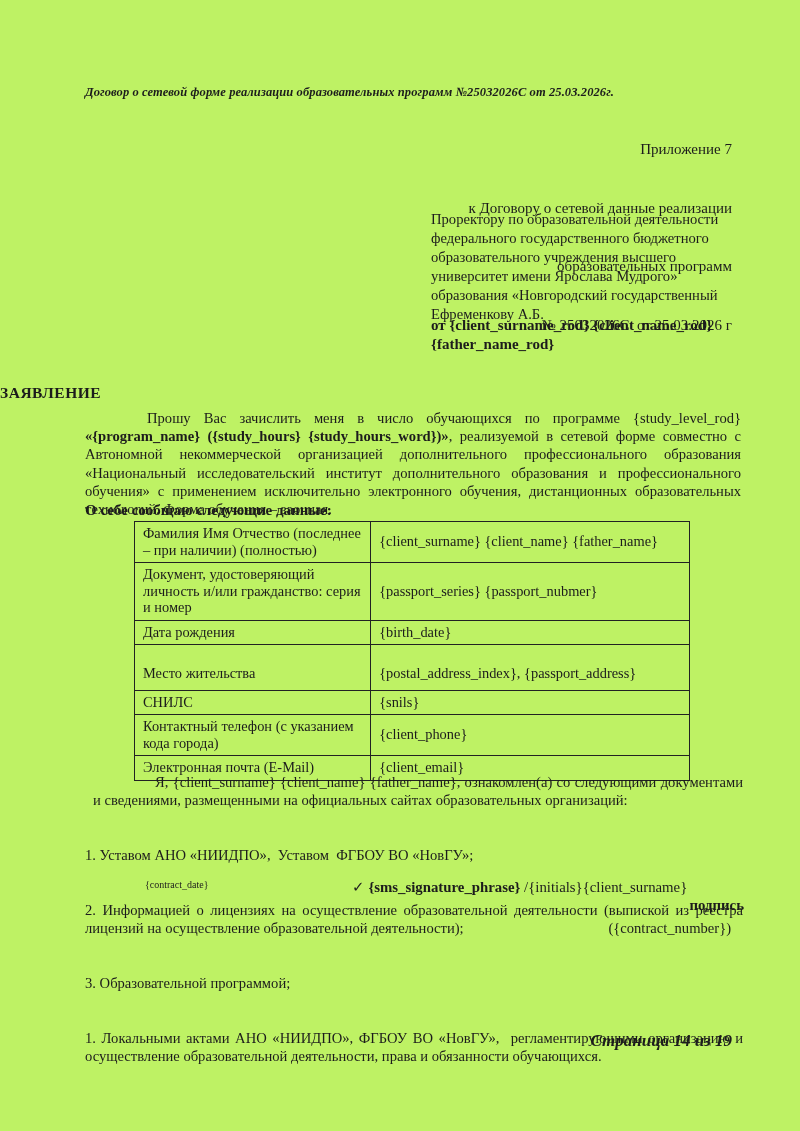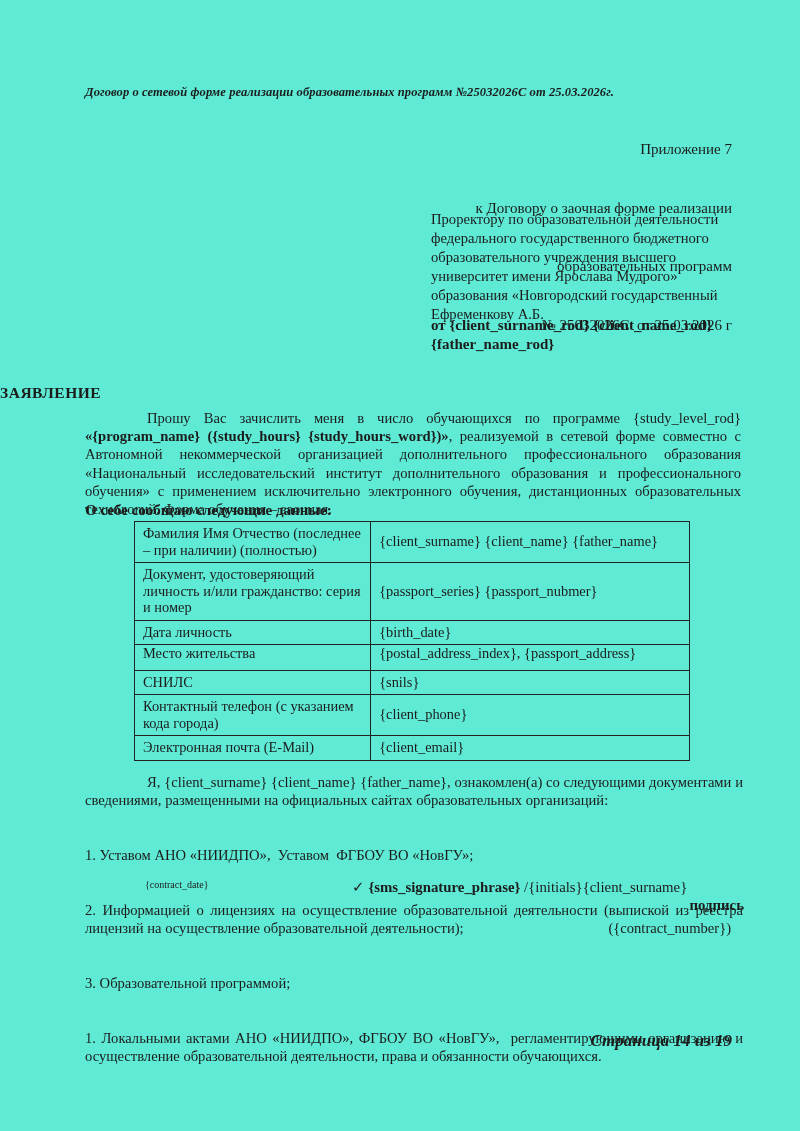--- a/index.html
+++ b/index.html
@@ -1,20 +1,20 @@
 <!DOCTYPE html>
 <html lang="ru"><head>
 <meta charset="utf-8">
 <style>
   * { margin:0; padding:0; box-sizing:border-box; }
   html,body { background:#ffffff; }
   .page {
     position:relative;
     width:800px; height:1131px;
-    background:#5eead4;
+    background:#bef264;
     color:#1c1c1c;
     font-family:"Liberation Serif", serif;
     overflow:hidden;
   }
   .running-header {
     position:absolute; top:85px; left:85px;
     font-size:12.5px; font-style:italic; font-weight:bold;
     letter-spacing:.1px;
   }
   .appendix-block {
@@ -50,27 +50,27 @@
   }
   table.personal-data {
     position:absolute; top:521px; left:134px;
     width:556px; border-collapse:collapse;
     font-size:14.4px; line-height:16.5px;
   }
   table.personal-data, table.personal-data td { border:1.5px solid #222; }
   table.personal-data td { padding:3px 8px 4px 8px; vertical-align:middle; }
   td.label-cell { width:259px; font-weight:normal; }
   td.value-cell { width:351px; }
-  tr.row-zhitelstvo td { padding-top:0; padding-bottom:8px; }
+  tr.row-zhitelstvo td { padding-top:20px; padding-bottom:8px; }
   .ack-paragraph {
     position:absolute; top:736px; left:85px; width:658px;
     font-size:14.6px; line-height:18.3px; text-align:justify;
     white-space:pre-wrap;
   }
-  .ack-paragraph .first-line-indent { text-indent:62px; }
+  .ack-paragraph .first-line-indent { text-indent:62px;margin-left:8px; }
   .signature-date {
     position:absolute; top:879px; left:145px; font-size:10px;
   }
   .signature-block {
     position:absolute; top:878px; left:352px; width:392px;
     font-size:14.8px; line-height:18px;
   }
   .signature-block .check { margin-right:4px; }
   .signature-caption {
     font-weight:bold; padding-left:70px;text-align:right;
@@ -85,21 +85,21 @@
 </style>
 </head>
 <body>
 
 <div class="page">
 
   <div class="running-header">Договор о сетевой форме реализации образовательных программ №25032026С от 25.03.2026г.</div>
 
   <div class="appendix-block">
     <div>Приложение 7</div>
-    <div>к Договору о заочная форме реализации</div>
+    <div>к Договору о сетевой данные реализации</div>
     <div>образовательных программ</div>
     <div>№ 25032026С  от 25.03.2026 г</div>
   </div>
 
   <div class="addressee-block">
     <div>Проректору по образовательной деятельности</div>
     <div>федерального государственного бюджетного</div>
     <div>образовательного учреждения высшего</div>
     <div>университет имени Ярослава Мудрого»</div>
     <div>образования «Новгородский государственный</div>
@@ -123,21 +123,21 @@
     <tbody>
       <tr>
         <td class="label-cell">Фамилия Имя Отчество (последнее – при наличии) (полностью)</td>
         <td class="value-cell">{client_surname} {client_name} {father_name}</td>
       </tr>
       <tr>
         <td class="label-cell">Документ, удостоверяющий личность и/или гражданство: серия и номер</td>
         <td class="value-cell">{passport_series} {passport_nubmer}</td>
       </tr>
       <tr>
-        <td class="label-cell">Дата личность</td>
+        <td class="label-cell">Дата рождения</td>
         <td class="value-cell">{birth_date}</td>
       </tr>
       <tr class="row-zhitelstvo">
         <td class="label-cell">Место жительства</td>
         <td class="value-cell">{postal_address_index}, {passport_address}</td>
       </tr>
       <tr>
         <td class="label-cell">СНИЛС</td>
         <td class="value-cell">{snils}</td>
       </tr>

